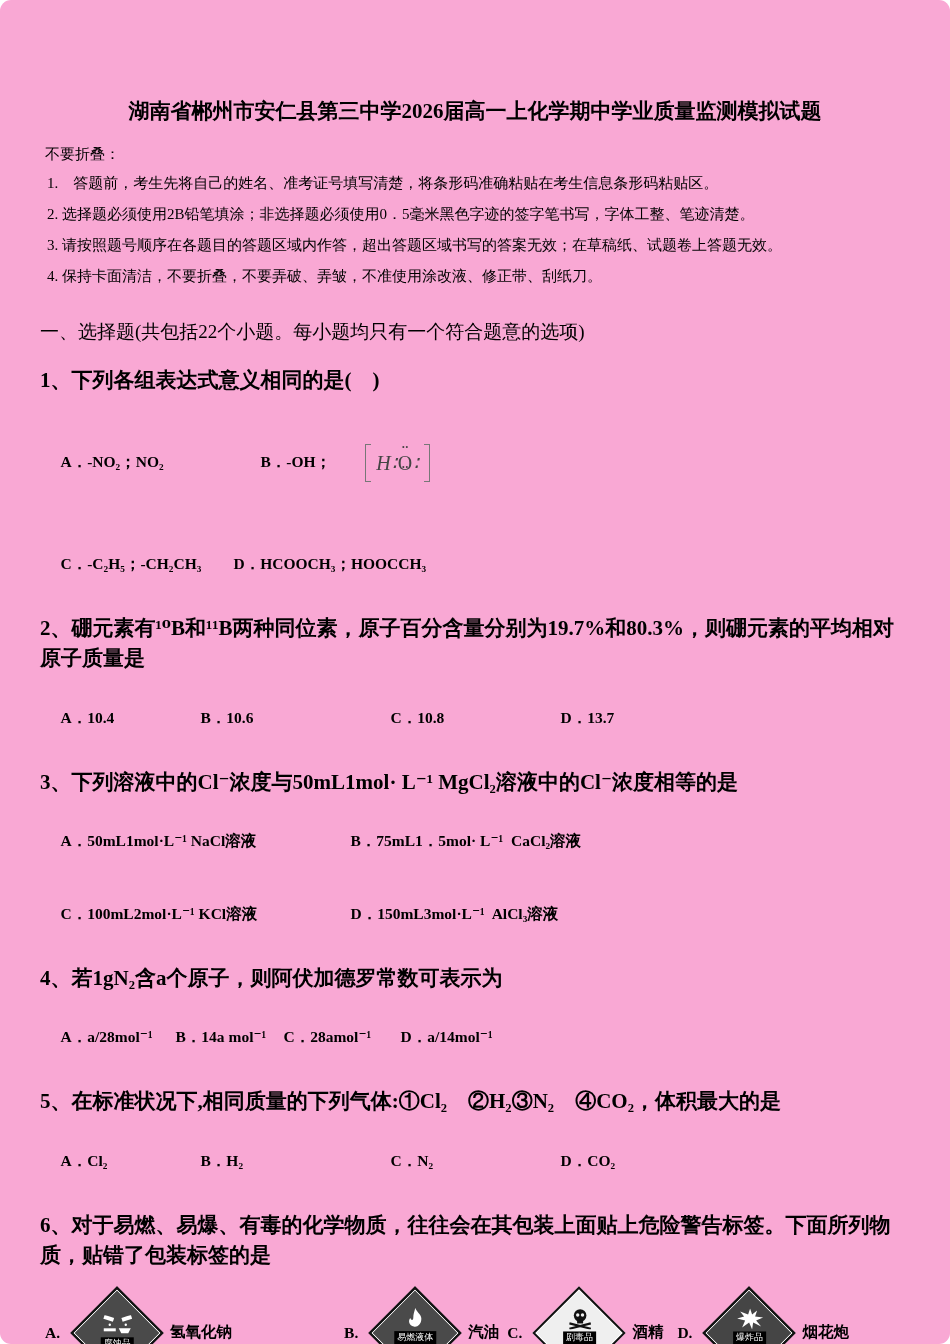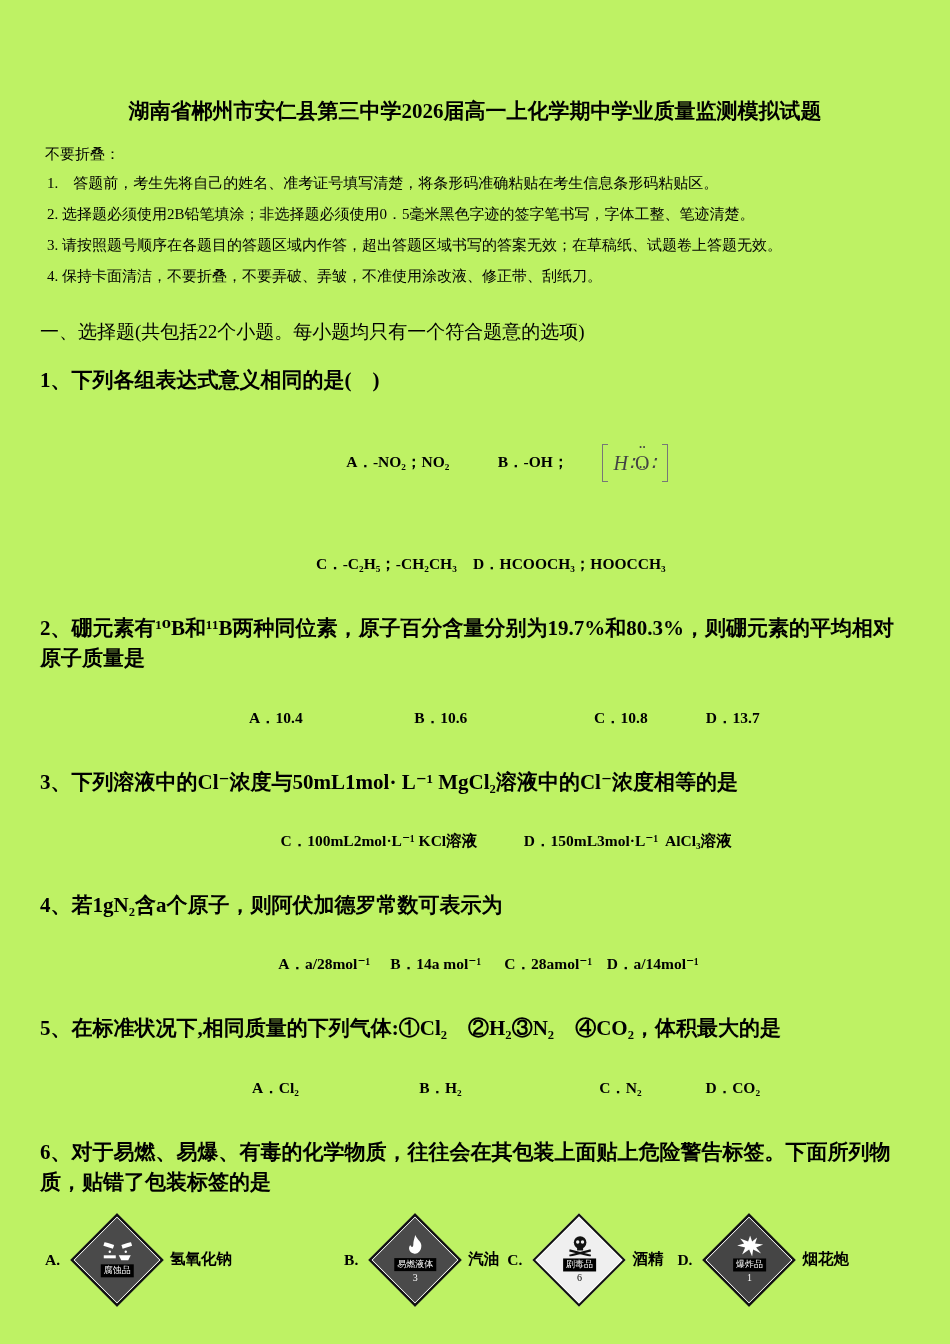--- a/index.html
+++ b/index.html
@@ -1,26 +1,26 @@
 <!DOCTYPE html>
 <html><head>
 <meta charset="utf-8">
 <style>
   html,body { margin:0; padding:0; background:#fff; }
   .page {
-    position:relative; width:950px; height:1344px; background:#bef264;
+    position:relative; width:950px; height:1344px; background:#f9a8d4;
     color:#000; font-family:"Liberation Serif","DejaVu Serif",serif;
-    overflow:hidden; box-sizing:border-box;
+    overflow:hidden; box-sizing:border-box;border-radius:11px;
   }
   .title { margin:98px 30px 0; font-size:21px; font-weight:bold; text-align:center; line-height:1.3; }
   .notice-header { margin:20px 45px 0; font-size:15px; white-space:pre-wrap; }
   .notice-item { margin:9px 45px 0 47px; font-size:15px; line-height:1.45; white-space:pre-wrap; }
   .section-header { margin:32px 45px 0 40px; font-size:19px; }
   .stem { margin:20px 45px 0 40px; font-size:21px; white-space:pre-wrap; line-height:1.45;font-weight:bold; }
-  .opt-row { margin:16px 45px 0 45px; font-size:15.5px; font-weight:bold; white-space:pre-wrap;text-align:center; }
+  .opt-row { margin:16px 45px 0 45px; font-size:15.5px; font-weight:bold; white-space:pre-wrap; }
   .opt { display:inline-block; vertical-align:middle; }
   .w200{width:200px;} .w173{width:173px;} .w290{width:290px;}
   .w140{width:140px;} .w190{width:190px;} .w170{width:170px;}
   .w115{width:115px;} .w108{width:108px;} .w117{width:117px;}
   .mt-lg{margin-top:30px;} .mt-xl{margin-top:36px;}
 
   
   .lewis { display:inline-flex; align-items:center; margin-left:34px; vertical-align:middle;
            font-family:"Liberation Serif",serif; font-size:20px; color:#444; font-weight:normal; }
   .lewis .br { width:6px; height:38px; box-sizing:border-box; }
@@ -72,20 +72,23 @@
   <div class="opt-row mt-xl">
     <span class="opt w173">C．-C₂H₅；-CH₂CH₃</span><span class="opt">D．HCOOCH₃；HOOCCH₃</span>
   </div>
 
   <div class="stem">2、硼元素有¹⁰B和¹¹B两种同位素，原子百分含量分别为19.7%和80.3%，则硼元素的平均相对原子质量是</div>
   <div class="opt-row">
     <span class="opt w140">A．10.4</span><span class="opt w190">B．10.6</span><span class="opt w170">C．10.8</span><span class="opt">D．13.7</span>
   </div>
 
   <div class="stem">3、下列溶液中的Cl⁻浓度与50mL1mol· L⁻¹ MgCl₂溶液中的Cl⁻浓度相等的是</div>
+  <div class="opt-row">
+    <span class="opt w290">A．50mL1mol·L⁻¹ NaCl溶液</span><span class="opt">B．75mL1．5mol· L⁻¹  CaCl₂溶液</span>
+  </div>
   <div class="opt-row">
     <span class="opt w290">C．100mL2mol·L⁻¹ KCl溶液</span><span class="opt">D．150mL3mol·L⁻¹  AlCl₃溶液</span>
   </div>
 
   <div class="stem">4、若1gN₂含a个原子，则阿伏加德罗常数可表示为</div>
   <div class="opt-row">
     <span class="opt w115">A．a/28mol⁻¹</span><span class="opt w108">B．14a mol⁻¹</span><span class="opt w117">C．28amol⁻¹</span><span class="opt">D．a/14mol⁻¹</span>
   </div>
 
   <div class="stem">5、在标准状况下,相同质量的下列气体:①Cl₂　②H₂③N₂　④CO₂，体积最大的是</div>

